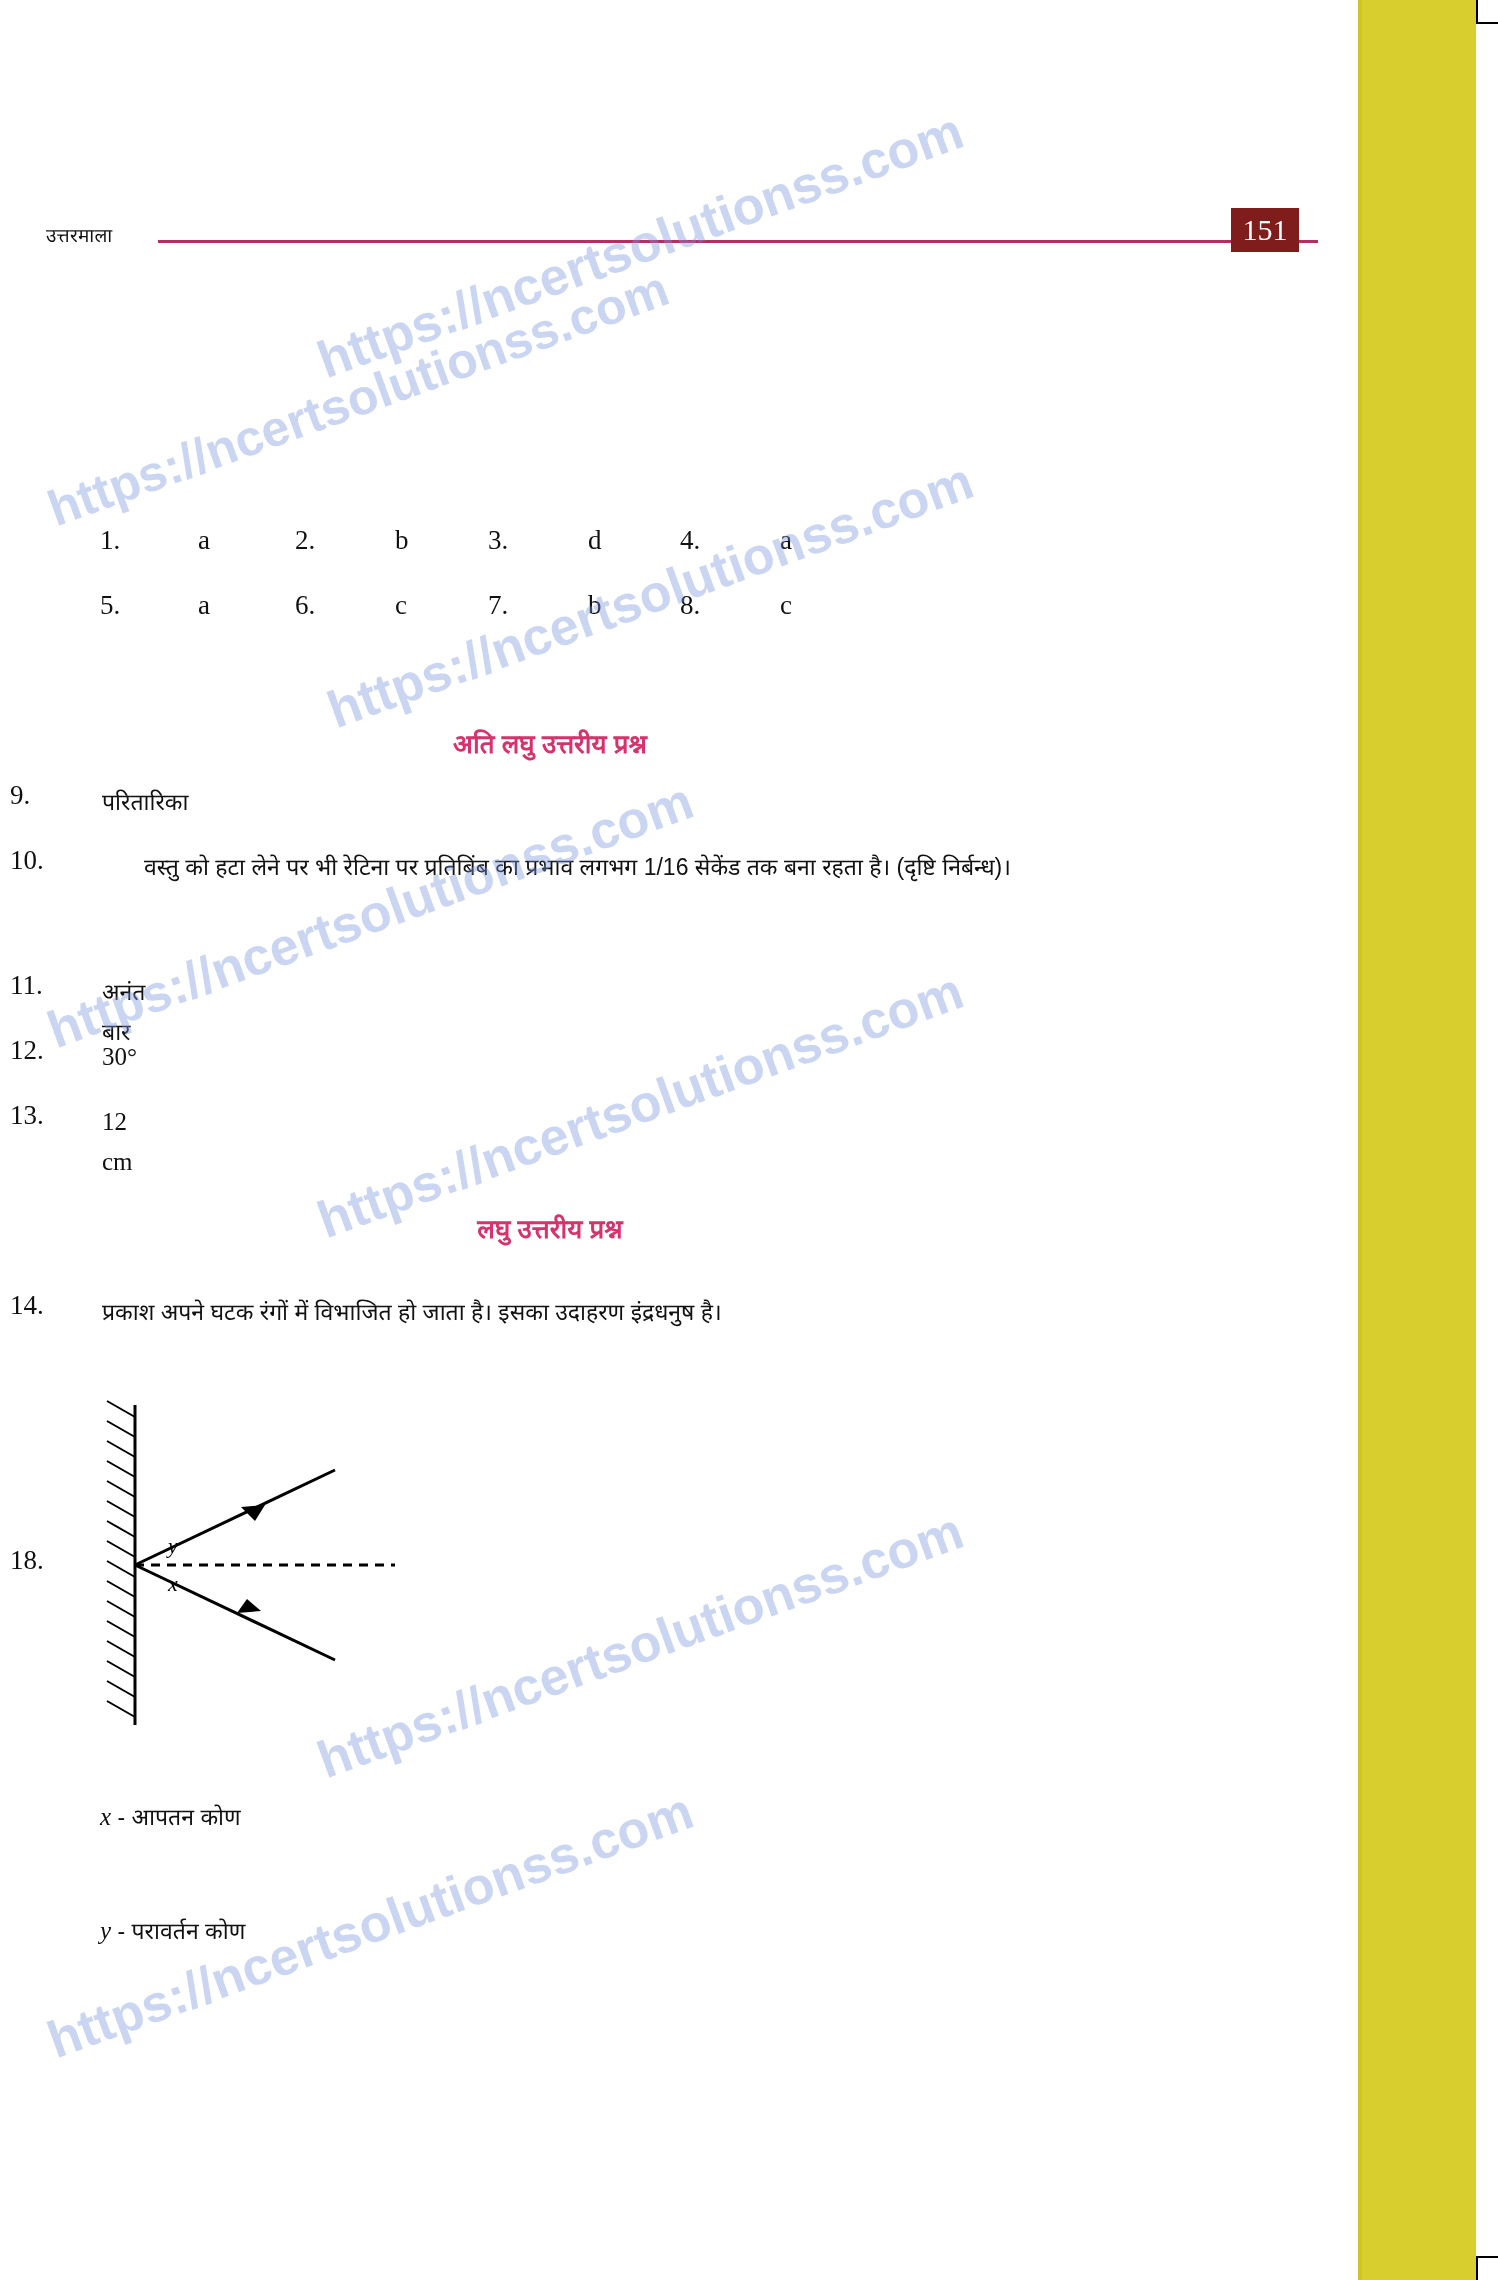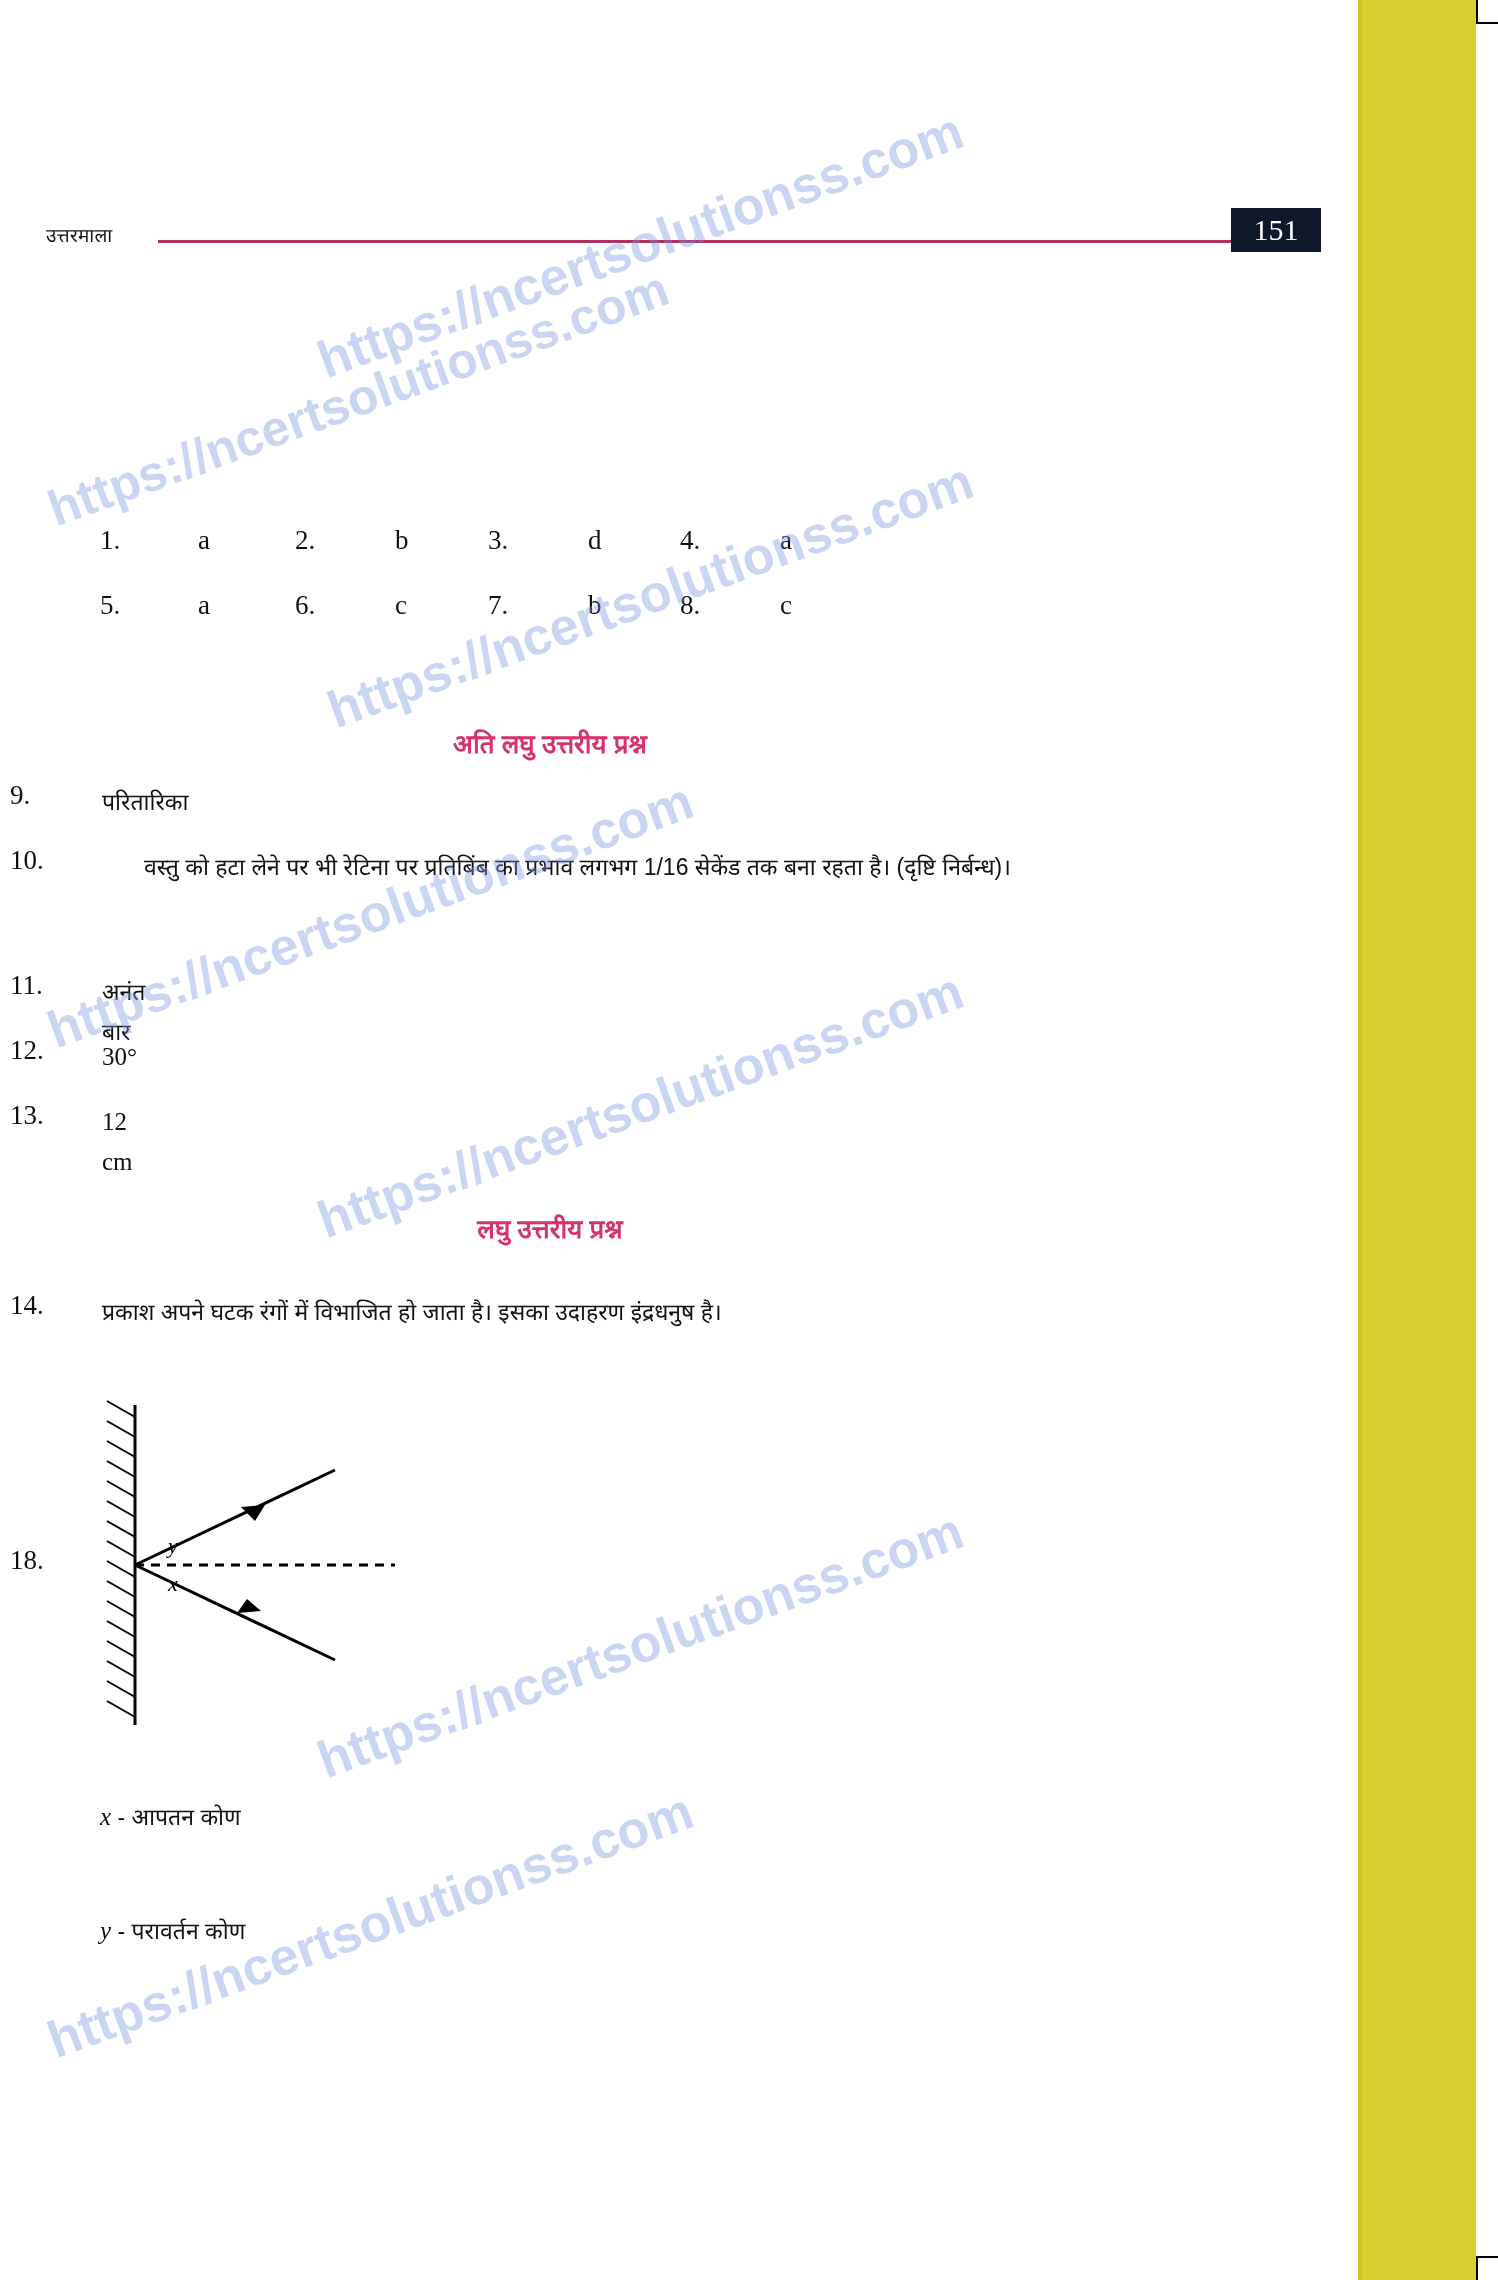--- a/index.html
+++ b/index.html
@@ -44,22 +44,22 @@
   }
   .header .label{
     position:absolute;left:0;top:22px;
     font-family:"Liberation Sans", sans-serif;
     font-size:19px;color:#111;letter-spacing:.2px;
   }
   .header .rule{
     position:absolute;left:112px;top:40px;width:1160px;height:3px;background:#b03060;
   }
   .pagebox{
-    position:absolute;left:1185px;top:8px;width:90px;height:44px;
-    background:#0f172a;
+    position:absolute;left:1185px;top:8px;width:68px;height:44px;
+    background:#7f1d1d;
   }
   .pagebox span{
     display:block;text-align:center;line-height:44px;color:#ffffff;
     font-family:"Liberation Serif", serif;font-size:30px;
   }
 
   
   .chapter-title{
     position:absolute;left:0;top:315px;width:1100px;text-align:center;
     font-family:"Liberation Sans", sans-serif;

